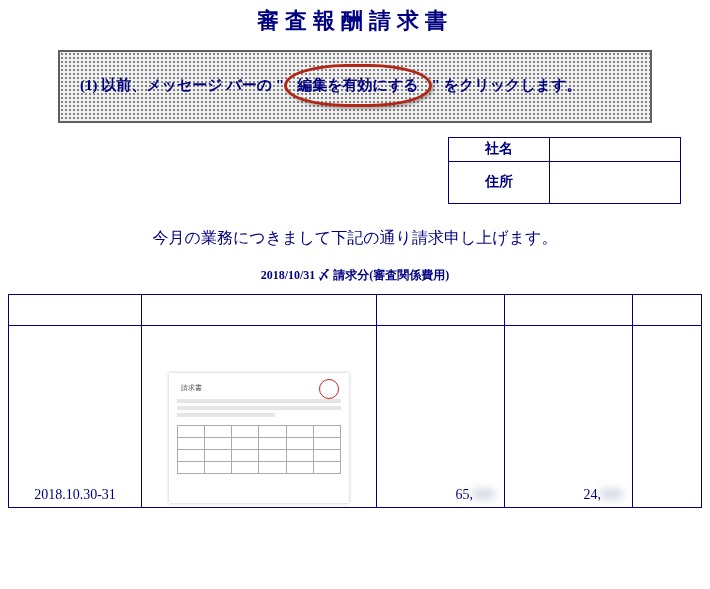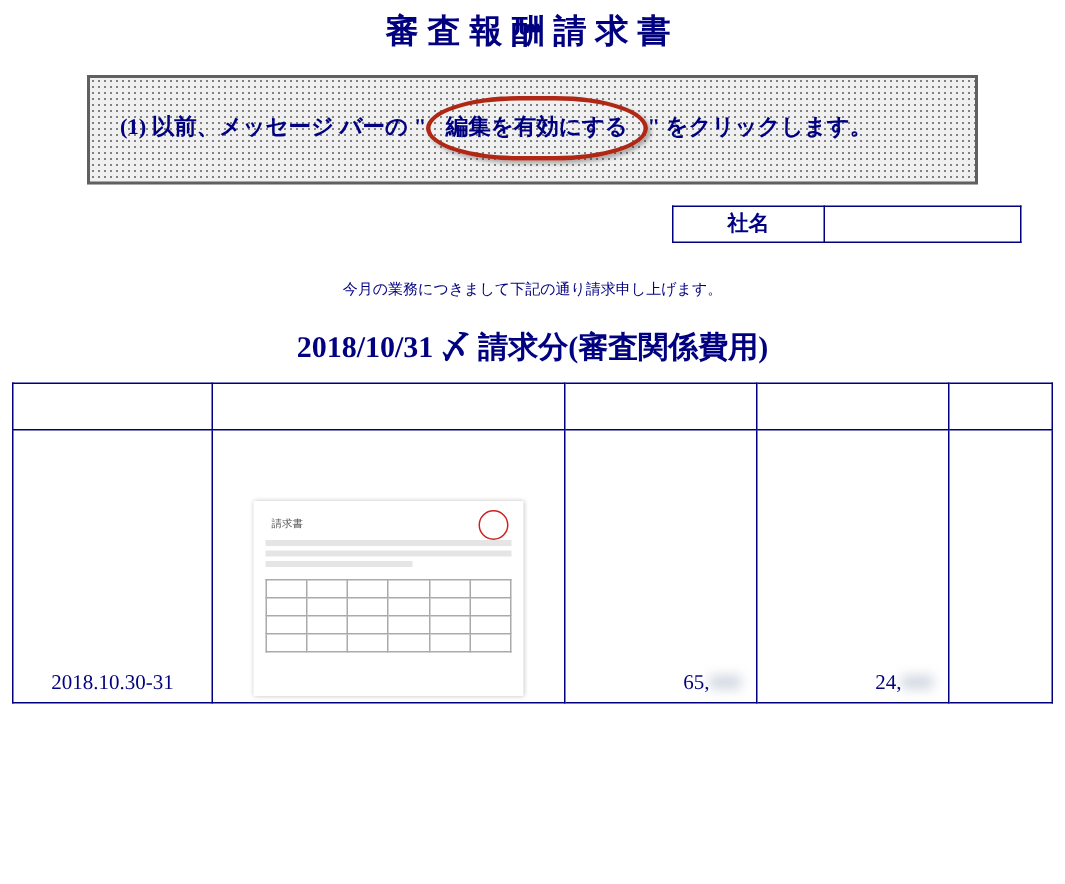--- a/index.html
+++ b/index.html
@@ -53,26 +53,26 @@
     font-weight:bold;
   }
   .val {
     width:130px;
   }
   .r-compact{height:24px;}
   .r-mid{height:42px;}
   .r-tall{height:46px;}
   .lead {
     text-align:center;
-    font-size:10px;
+    font-size:16px;
     margin:24px 0 18px 0;
   }
   .sub {
     text-align:center;
-    font-size:20px;
+    font-size:12px;
     font-weight:bold;
     margin-bottom:10px;
   }
   .dtbl {
     width:100%;
     border-collapse:collapse;
     table-layout:fixed;
     font-size:14px;
   }
   .dtbl td{
@@ -128,20 +128,24 @@
     <span>(1) 以前、メッセージ バーの "</span><span class="hl">編集を有効にする</span><span>" をクリックします。</span>
   </div>
 </div>
 
 <table class="info-table">
   <tbody>
       <tr class="r-compact">
     <td class="lbl">社名</td>
     <td class="val"></td>
   </tr>
+  <tr class="r-mid">
+    <td class="lbl">住所</td>
+    <td class="val"></td>
+  </tr>
 </tbody>
   </table>
 
 <div class="lead">今月の業務につきまして下記の通り請求申し上げます。</div>
 
 <div class="sub">2018/10/31 〆 請求分(審査関係費用)</div>
 
 <table class="dtbl">
   <tbody>
       <tr class="hdr">

